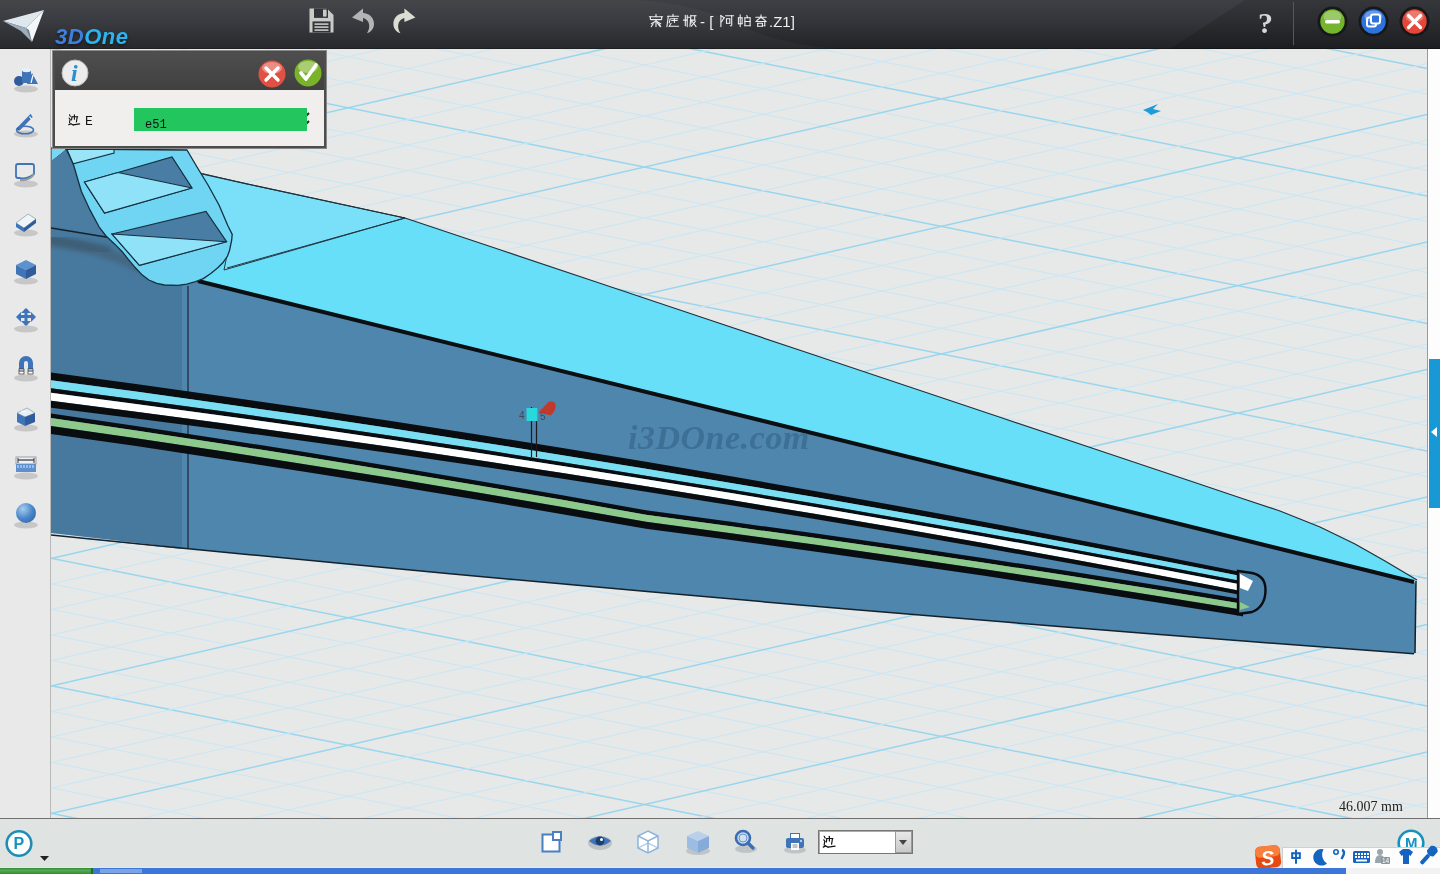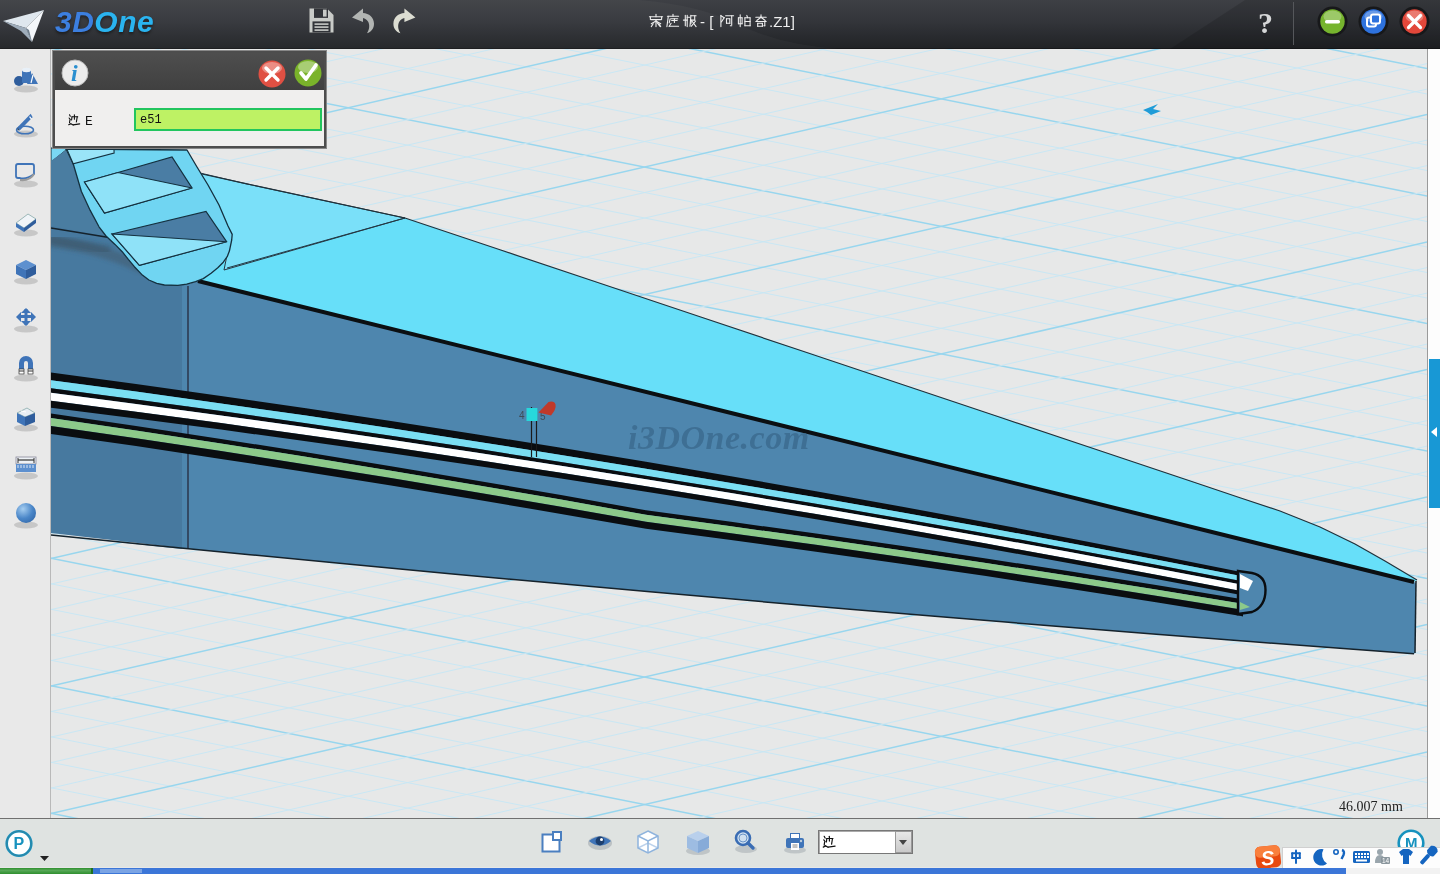--- a/index.html
+++ b/index.html
@@ -266,21 +266,21 @@
           <line x1="755.8" y1="21.5" x2="766.2" y2="21.5"></line>
           <line x1="764.8" y1="21.5" x2="764.8" y2="25.7"></line>
           <line x1="763.8" y1="25.7" x2="764.8" y2="25.7"></line>
           <line x1="757.7" y1="23.3" x2="762.4" y2="23.3"></line>
           <line x1="757.7" y1="23.3" x2="757.7" y2="26.2"></line>
           <line x1="757.7" y1="26.2" x2="762.4" y2="26.2"></line>
           <line x1="762.4" y1="23.3" x2="762.4" y2="26.2"></line>
         </g>
         <text x="769" y="27" font-family="Liberation Sans" font-size="15" fill="#eee">.Z1]</text>
       </svg>
-      <div style="position:absolute;left:55px;top:7px;font-family:'Liberation Sans',sans-serif;font-style:italic;font-weight:bold;font-size:30px;line-height:30px;text-shadow:0 2px 3px rgba(0,0,0,0.45);letter-spacing:0.5px"><span style="color:#3c7fe0">3D</span><span style="color:#2ab4f0">One</span></div>
+      <div style="position:absolute;left:55px;top:22px;font-family:'Liberation Sans',sans-serif;font-style:italic;font-weight:bold;font-size:22px;line-height:30px;text-shadow:0 2px 3px rgba(0,0,0,0.45);letter-spacing:0.5px"><span style="color:#3c7fe0">3D</span><span style="color:#2ab4f0">One</span></div>
     </div>
 <div style="position:absolute;left:0;top:49px;width:51px;height:769px;background:#e9e9e9;border-right:1px solid #b9b9b9">
       <svg width="51" height="769" style="position:absolute;left:0;top:0">
         <ellipse cx="26" cy="40" rx="12" ry="3.5" fill="rgba(100,100,100,0.25)"></ellipse>
         <circle cx="19" cy="32" r="5" fill="#2f5d9c"></circle>
         <rect x="22" y="21" width="9" height="13" rx="1" fill="#3f74b8"></rect>
         <ellipse cx="26.5" cy="21" rx="4.5" ry="2.2" fill="#e8f0f8"></ellipse>
         <polygon points="32,24 38,35 27,35" fill="#3f74b8"></polygon>
         <line x1="33" y1="26" x2="31" y2="34" stroke="#fff" stroke-width="1.2"></line>
         <ellipse cx="26" cy="85" rx="12" ry="3.5" fill="rgba(100,100,100,0.25)"></ellipse>
@@ -496,16 +496,16 @@
           <line x1="13.7" y1="71.7" x2="15.8" y2="70.7"></line>
           <line x1="15.8" y1="70.7" x2="18.2" y2="71.9"></line>
           <line x1="18.2" y1="71.9" x2="24.7" y2="70.9"></line>
         </g>
         <text x="30" y="72" font-family="Liberation Mono" font-size="13" fill="#111">E</text>
         <g stroke="#2a2a2a" stroke-width="2" fill="none">
           <path d="M240,60 l7,7 l7,-7"></path>
           <path d="M240,68 l7,7 l7,-7"></path>
         </g>
       </svg>
-      <div style="position:absolute;left:79px;top:55px;width:188px;height:23px;background:#bef264;border:2px solid #22c55e">
+      <div style="position:absolute;left:79px;top:55px;width:173px;height:23px;background:#22c55e;border:7px solid #22c55e">
         <div style="position:absolute;left:4px;top:3px;font-family:'Liberation Mono',monospace;font-size:12px;color:#111">e51</div>
       </div>
     </div>
 </div>
 </body></html>

